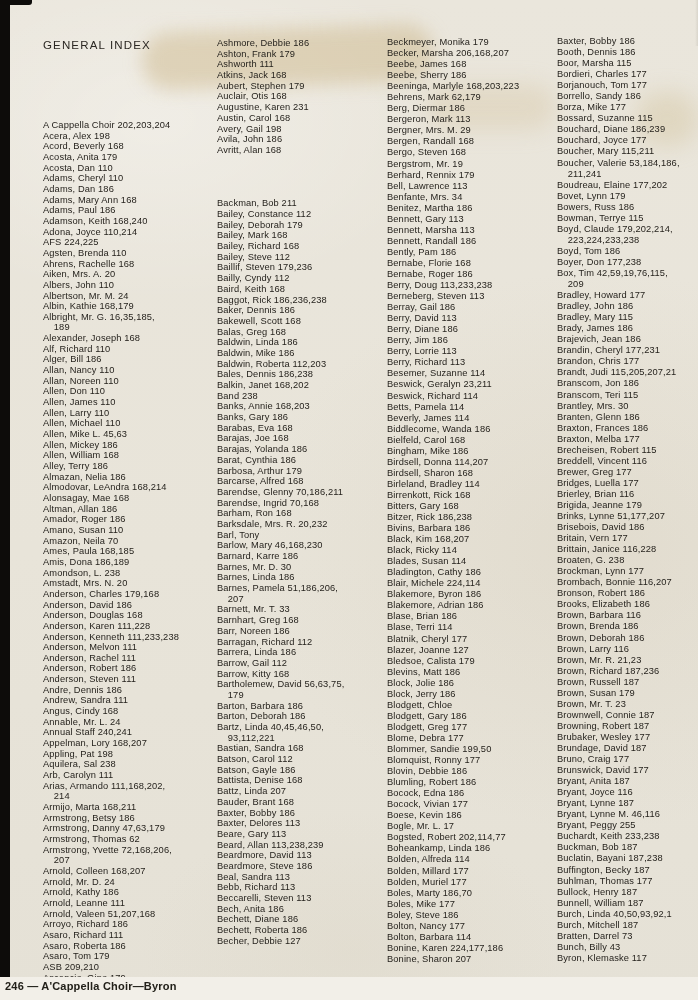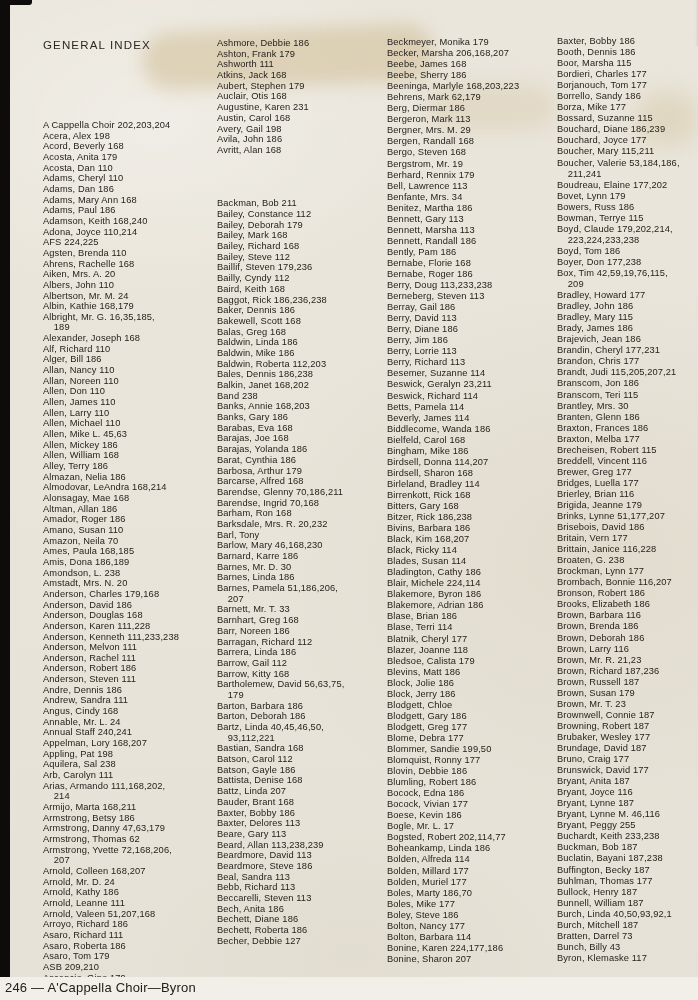--- a/index.html
+++ b/index.html
@@ -22,21 +22,21 @@
   .ghost.g2 { left:426px; top:84px; width:130px; height:46px; background:rgba(203,182,134,.26); filter:blur(11px); border-radius:24px; }
   .ghost.g3 { left:636px; top:92px; width:62px; height:54px; background:rgba(203,182,134,.30); filter:blur(11px); border-radius:24px; }
   .title { position:absolute; left:43px; top:39px; font-size:11.5px; letter-spacing:1.15px; color:#2b2722; }
   .col { position:absolute; overflow:hidden; }
   .line { height:var(--lh); line-height:var(--lh); font-size:9.3px; letter-spacing:.12px; white-space:pre; overflow:hidden; }
   .col1 { left:43px;  top:120px; width:176px; height:873px; --lh:10.66px; }
   .col2 { left:217px; top:38px;  width:170px; height:939px; --lh:10.70px; }
   .col3 { left:387px; top:37px;  width:170px; height:940px; --lh:11.06px; }
   .col4 { left:557px; top:36px;  width:141px; height:941px; --lh:11.06px; }
   .footer-band { position:absolute; left:0; top:977px; width:698px; height:23px; background:#f2efe8; }
-  .footer-text { position:absolute; left:5px; top:980px; font-size:13px; font-weight:400; letter-spacing:.2px; color:#222019; white-space:pre; }
+  .footer-text { position:absolute; left:5px; top:980px; font-size:11px; font-weight:700; letter-spacing:.2px; color:#222019; white-space:pre; }
 </style>
 </head>
 <body>
 
 <div class="page">
   <div class="ghost g1"></div>
   <div class="ghost g2"></div>
   <div class="ghost g3"></div>
   <div class="edge-shade"></div>
   <div class="spine"></div>
@@ -263,21 +263,21 @@
       <div class="line">Black, Kim 168,207</div>
       <div class="line">Black, Ricky 114</div>
       <div class="line">Blades, Susan 114</div>
       <div class="line">Bladington, Cathy 186</div>
       <div class="line">Blair, Michele 224,114</div>
       <div class="line">Blakemore, Byron 186</div>
       <div class="line">Blakemore, Adrian 186</div>
       <div class="line">Blase, Brian 186</div>
       <div class="line">Blase, Terri 114</div>
       <div class="line">Blatnik, Cheryl 177</div>
-      <div class="line">Blazer, Joanne 118</div>
+      <div class="line">Blazer, Joanne 127</div>
       <div class="line">Bledsoe, Calista 179</div>
       <div class="line">Blevins, Matt 186</div>
       <div class="line">Block, Jolie 186</div>
       <div class="line">Block, Jerry 186</div>
       <div class="line">Blodgett, Chloe</div>
       <div class="line">Blodgett, Gary 186</div>
       <div class="line">Blodgett, Greg 177</div>
       <div class="line">Blome, Debra 177</div>
       <div class="line">Blommer, Sandie 199,50</div>
       <div class="line">Blomquist, Ronny 177</div>

